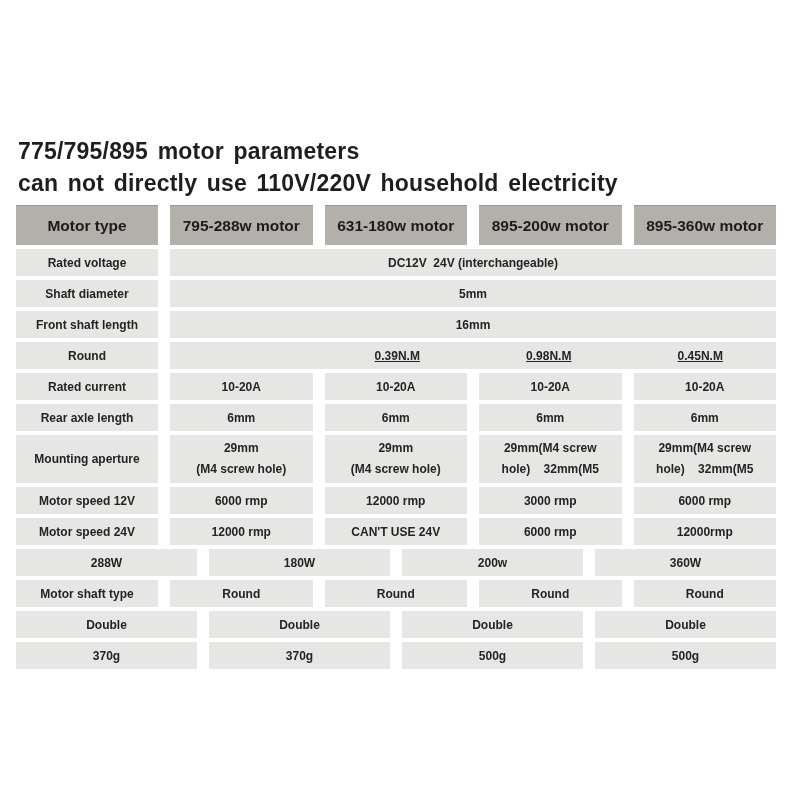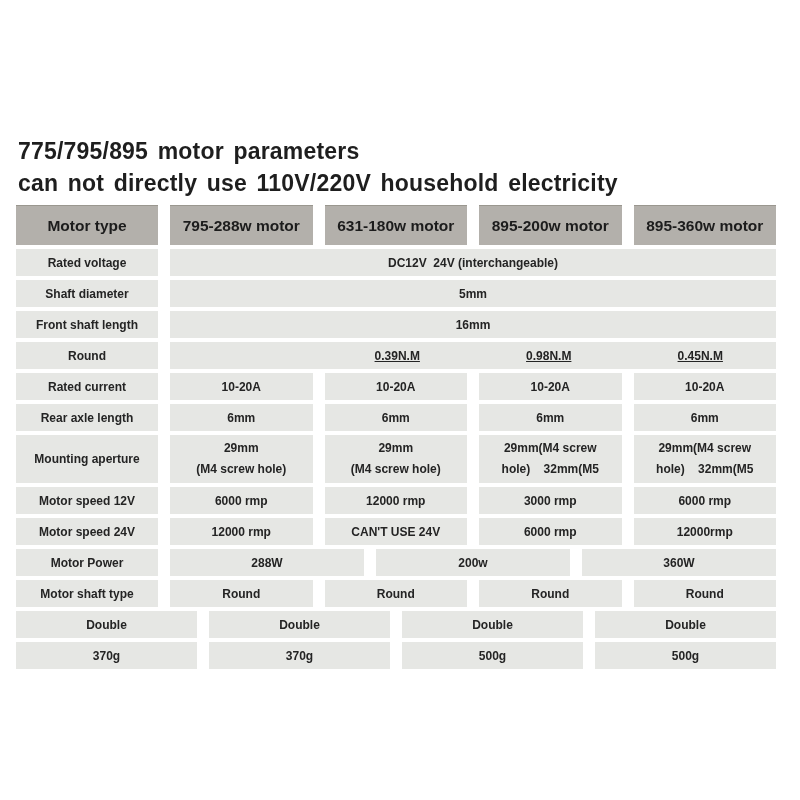--- a/index.html
+++ b/index.html
@@ -132,22 +132,22 @@
 
     <div class="trow">
       <div class="cell lab h27">Motor speed 24V</div>
       <div class="cell val h27">12000 rmp</div>
       <div class="cell val h27">CAN'T USE 24V</div>
       <div class="cell val h27">6000 rmp</div>
       <div class="cell val h27">12000rmp</div>
     </div>
 
     <div class="trow">
-      <div class="cell lab h27">Motor Power</div>
       <div class="cell val h27">288W</div>
+      <div class="cell val h27">180W</div>
       <div class="cell val h27">200w</div>
       <div class="cell val h27">360W</div>
     </div>
 
     <div class="trow">
       <div class="cell lab h27">Motor shaft type</div>
       <div class="cell val h27">Round</div>
       <div class="cell val h27">Round</div>
       <div class="cell val h27">Round</div>
       <div class="cell val h27">Round</div>

